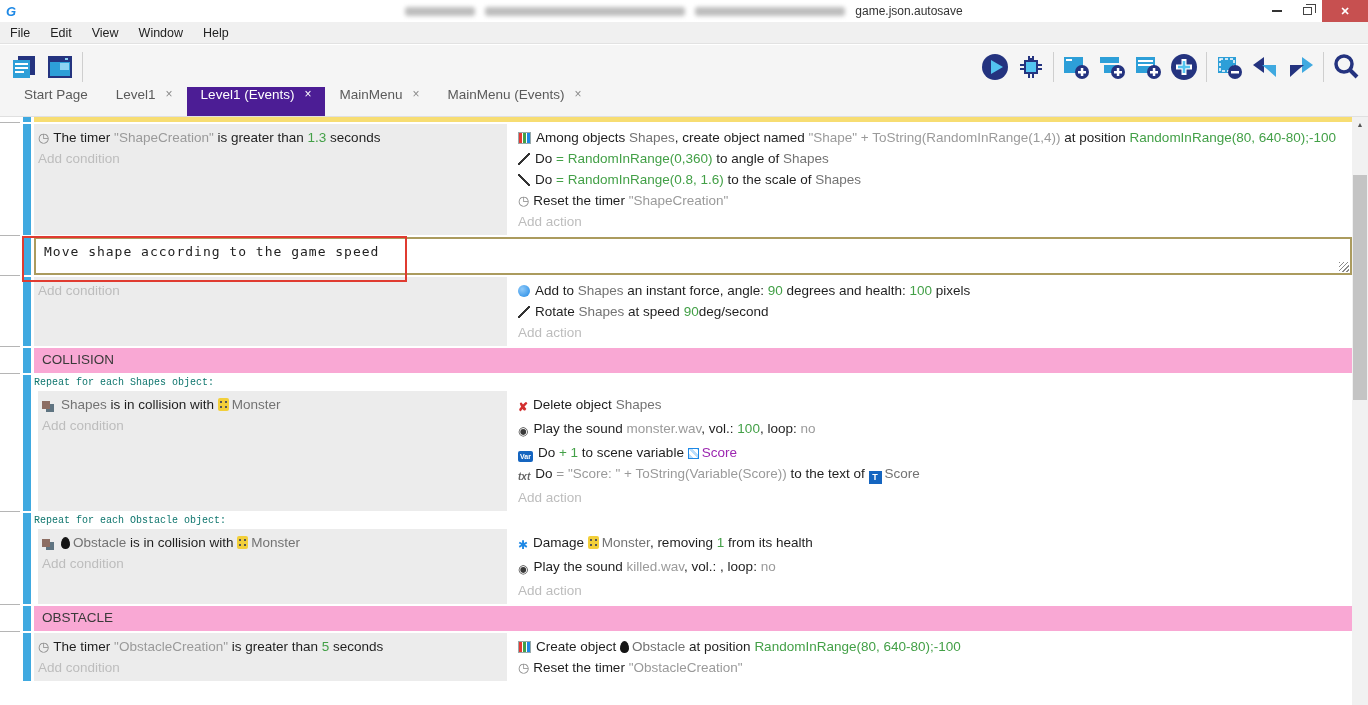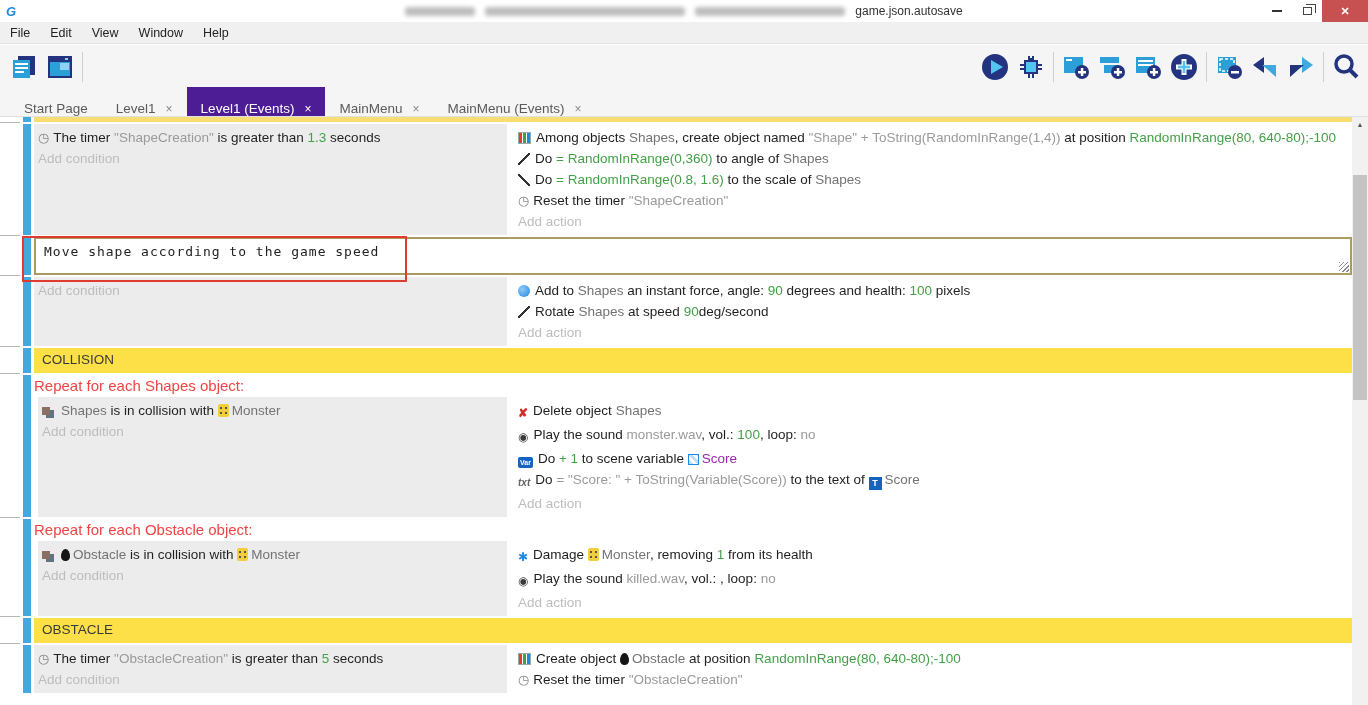--- a/index.html
+++ b/index.html
@@ -37,42 +37,42 @@
              display:flex; align-items:center; }
   .tb-group { display:flex; align-items:center; height:100%; }
   .tb-btn { width:36px; height:38px; display:flex; align-items:center; justify-content:center; }
   .tb-sep { width:1px; height:30px; background:#cfcfcf; margin:0 4px; }
   .tb-right { margin-left:auto; display:flex; align-items:center; padding-right:4px; }
 
   
   .tabbar { position:absolute; top:88px; left:0; right:0; height:29px; background:#f5f5f5;
             display:flex; align-items:flex-end; padding-left:10px; font-size:13.5px;
             border-bottom:1px solid #e0e0e0; }
-  .tab { height:29px; display:flex; align-items:flex-end; gap:10px; padding:0 14px;
+  .tab { height:29px; display:flex; align-items:flex-start; gap:10px; padding:0 14px;
          color:#5a5a5a; }
   .tab .tab-close { font-size:12px; color:#8a8a8a; }
   .tab.active { background:#4c1d95; color:#fff; }
   .tab.active .tab-close { color:#fff; }
 
   
   .events-viewport { position:absolute; top:117px; left:0; right:16px; bottom:0;
                      background:#fff; overflow:hidden; }
   #events-list { position:relative; margin-left:34px; }
   .evt-row { position:relative; margin-bottom:2px; }
   .evt-row::before { content:""; position:absolute; left:-34px; top:-2px; width:20px; height:1px;
                      background:#b5b5b5; }
   .evt-bar { position:absolute; left:-11px; top:0; bottom:0; width:8px; background:#3fa9e0; }
   .strip-inner { height:5px; background:#f7dd72; }
-  .comment-inner { background:#fde047; color:#3a3a3a; font-size:13.5px; padding:4px 8px;
+  .comment-inner { background:#f9a8d4; color:#3a3a3a; font-size:13.5px; padding:4px 8px;
                    height:25px; }
   .std-body { display:flex; align-items:stretch; }
   .cond-cell { width:476px; flex:none; background:#ececec; padding:3px 8px 3px 4px;
                border-right:3px solid #fff; }
   .act-cell { flex:1; background:#fff; padding:3px 8px; }
-  .foreach-header { font-size:15px; color:#ef4444; padding:2px 0 3px 0; background:#fff; }
+  .foreach-header { font-size:10px; color:#0f766e; padding:2px 0 3px 0; background:#fff;font-family:Liberation Mono, monospace; }
   .block-body { margin-left:4px; }
   .block-body .cond-cell { width:472px; }
   .evt-line { font-size:13.5px; line-height:21px; color:#1f1f1f; }
   .add-line { font-size:13.5px; line-height:21px; color:#bdbdbd; }
 
   .tk-plain { color:#1f1f1f; }
   .tk-object { color:#737373; font-weight:normal;text-align:right; }
   .tk-value { color:#43a047; }
   .tk-string { color:#9a9a9a; }
   .tk-variable { color:#9c27b0; }

